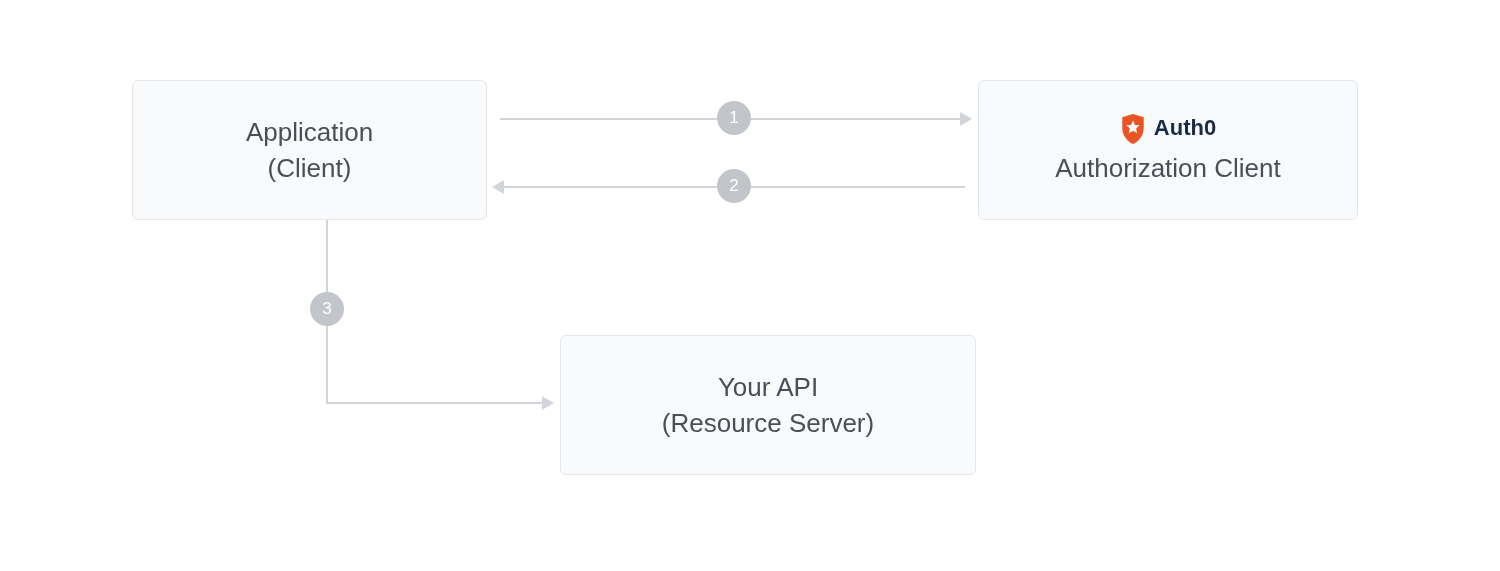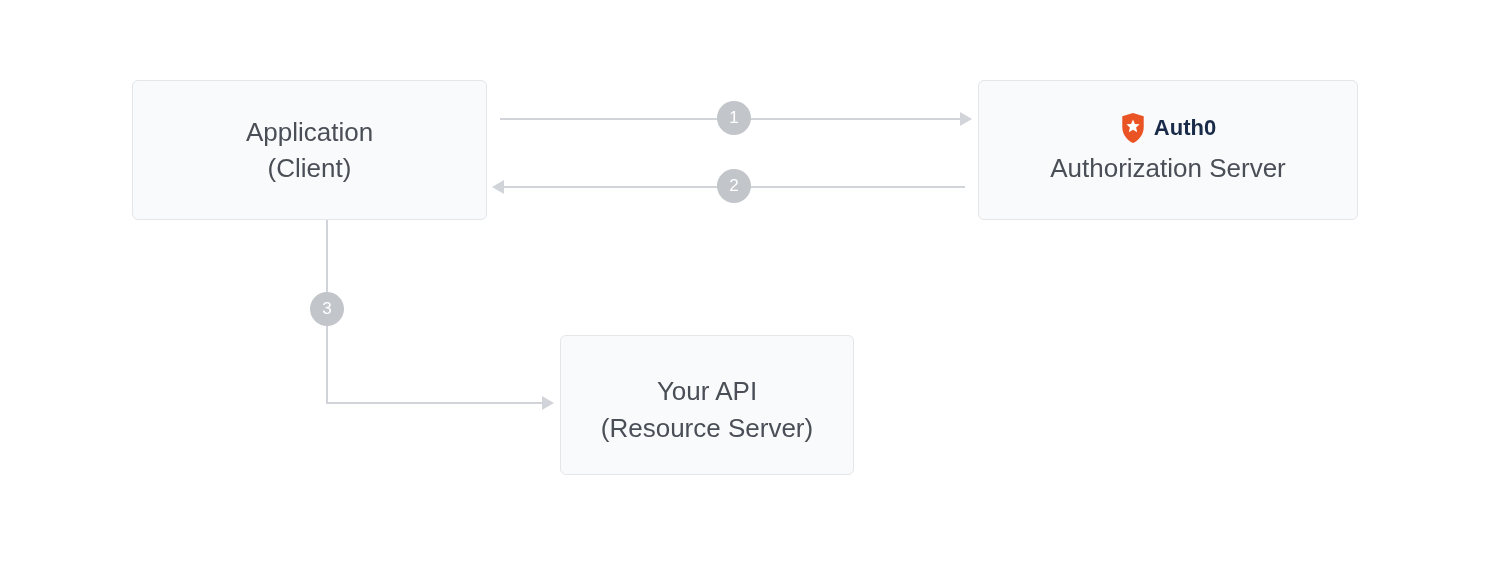--- a/index.html
+++ b/index.html
@@ -23,21 +23,21 @@
       color: #4a4f57;
       font-size: 26px;
       line-height: 1.4;
       font-weight: 400;
       padding: 28px;
     }
     .box .line1 { display: block; }
     .box .line2 { display: block; }
     .logo-row {
       display: flex;
-      align-items: flex-start;
+      align-items: flex-end;
       gap: 8px;
       margin-bottom: 6px;
     }
     .logo-row span {
       font-size: 22px;
       font-weight: 600;
       color: #1a2b4a;
     }
     .arrow-container {
       position: absolute;
@@ -104,24 +104,24 @@
 </div>
 
 <div class="box" style="left:978px; top:80px; width:380px; height:140px;">
   <div class="logo-row">
     <svg width="26" height="30" viewBox="0 0 24 28">
       <path fill="#ea5323" d="M12 0 L22 3 L22 13 C22 20 17.5 25.5 12 28 C6.5 25.5 2 20 2 13 L2 3 Z"></path>
       <path fill="#ffffff" d="M12 6 L13.8 10.2 L18.2 10.6 L14.9 13.6 L15.9 18 L12 15.6 L8.1 18 L9.1 13.6 L5.8 10.6 L10.2 10.2 Z"></path>
     </svg>
     <span>Auth0</span>
   </div>
-  <span class="line1">Authorization Server</span>
+  <span class="line1">Authorization Client</span>
 </div>
 
-<div class="box" style="left:560px; top:335px; width:294px; height:140px;justify-content:flex-end;">
+<div class="box" style="left:560px; top:335px; width:416px; height:140px;">
   <span class="line1">Your API</span>
   <span class="line2">(Resource Server)</span>
 </div>
 
 <div class="arrow-container">
   <div class="arrow-line-h arrow-head-right" style="left:500px; top:118px; width:462px;"></div>
   <div class="step-badge" style="left:717px; top:101px;">1</div>
 </div>
 
 <div class="arrow-container">

